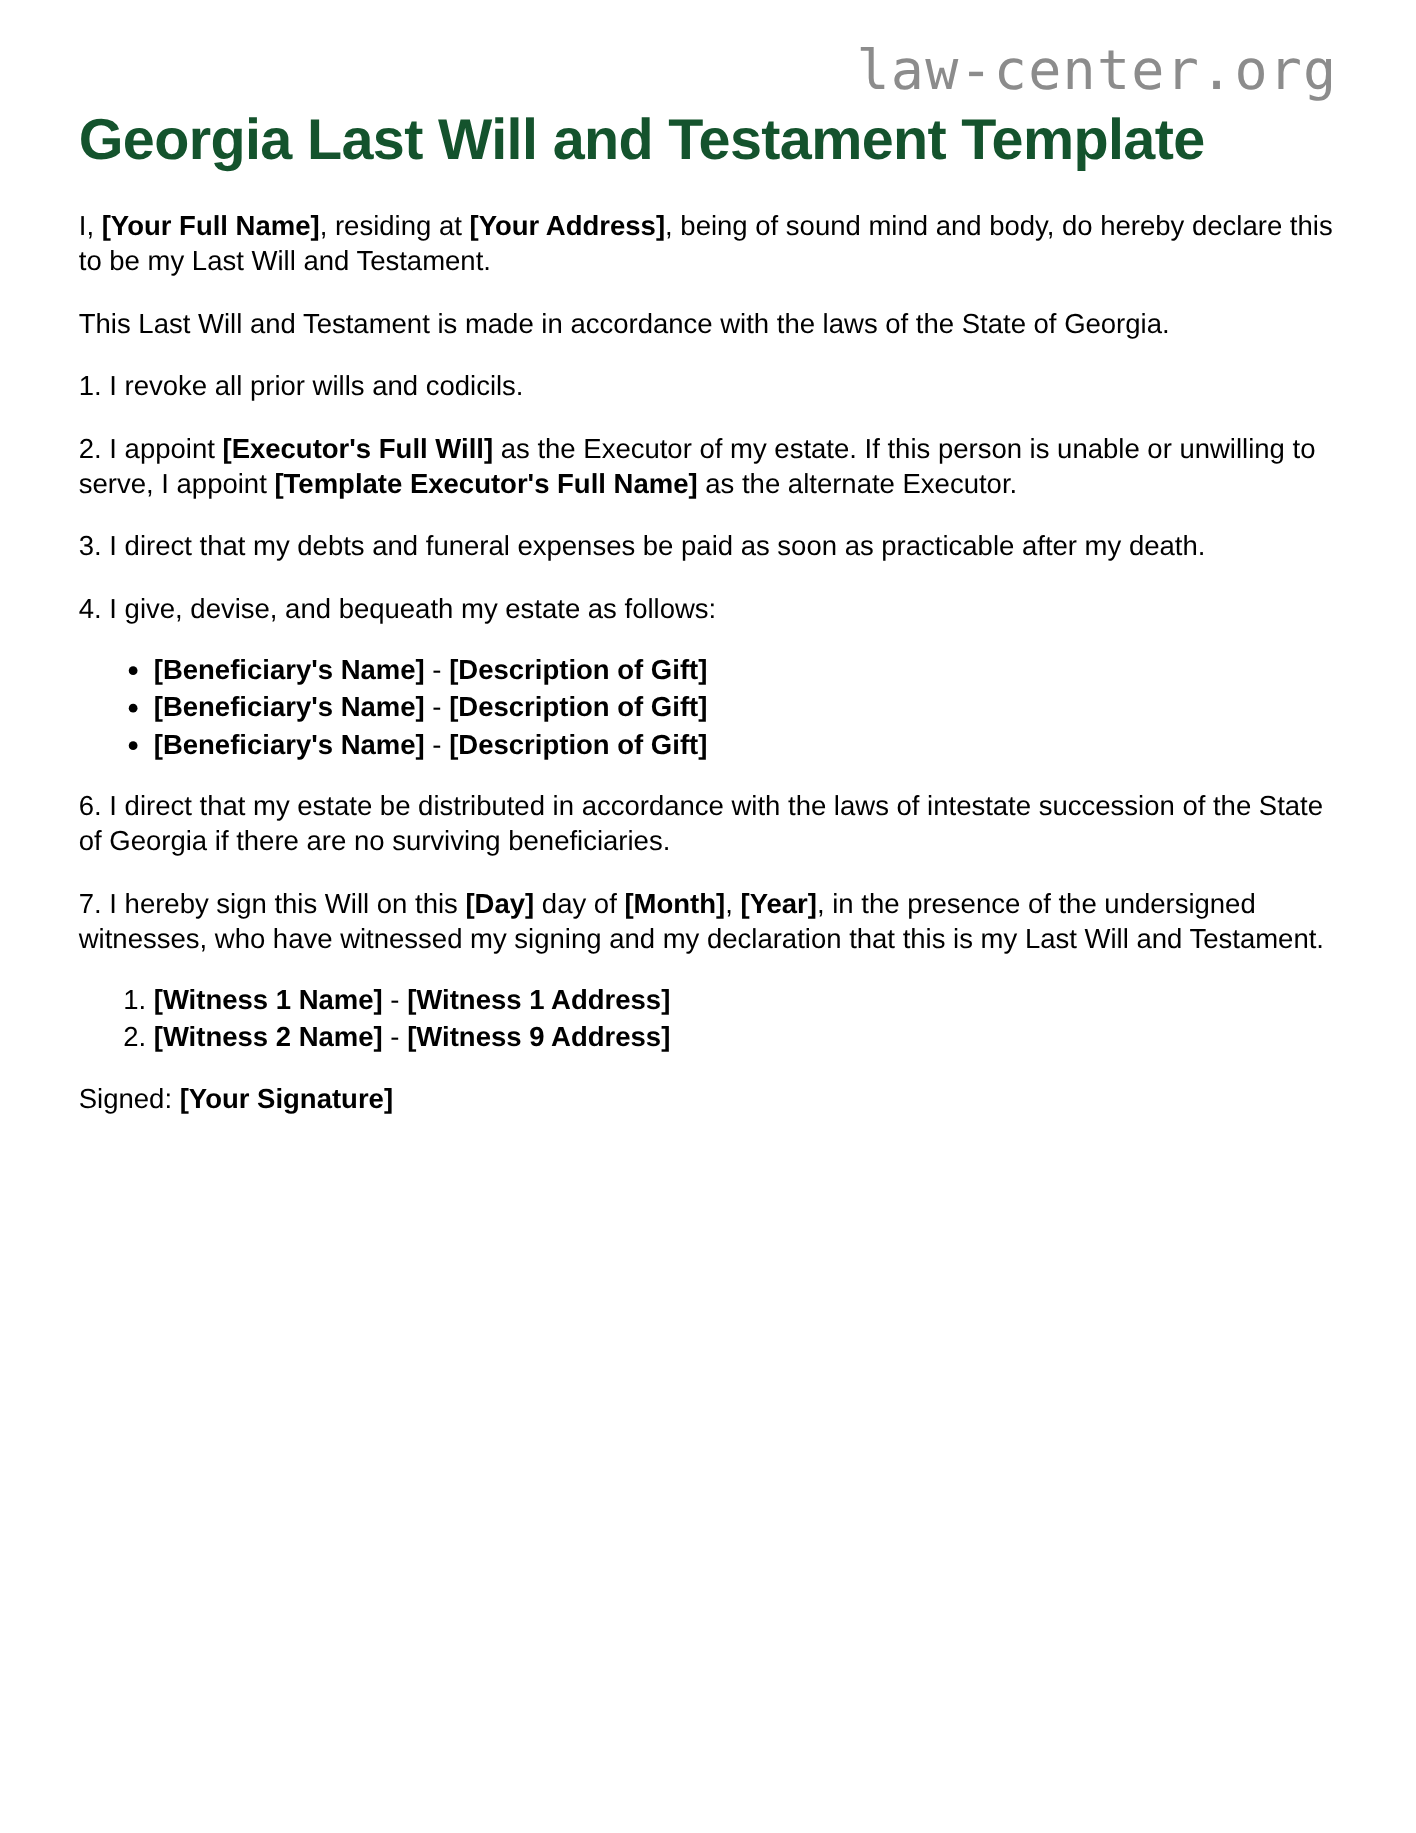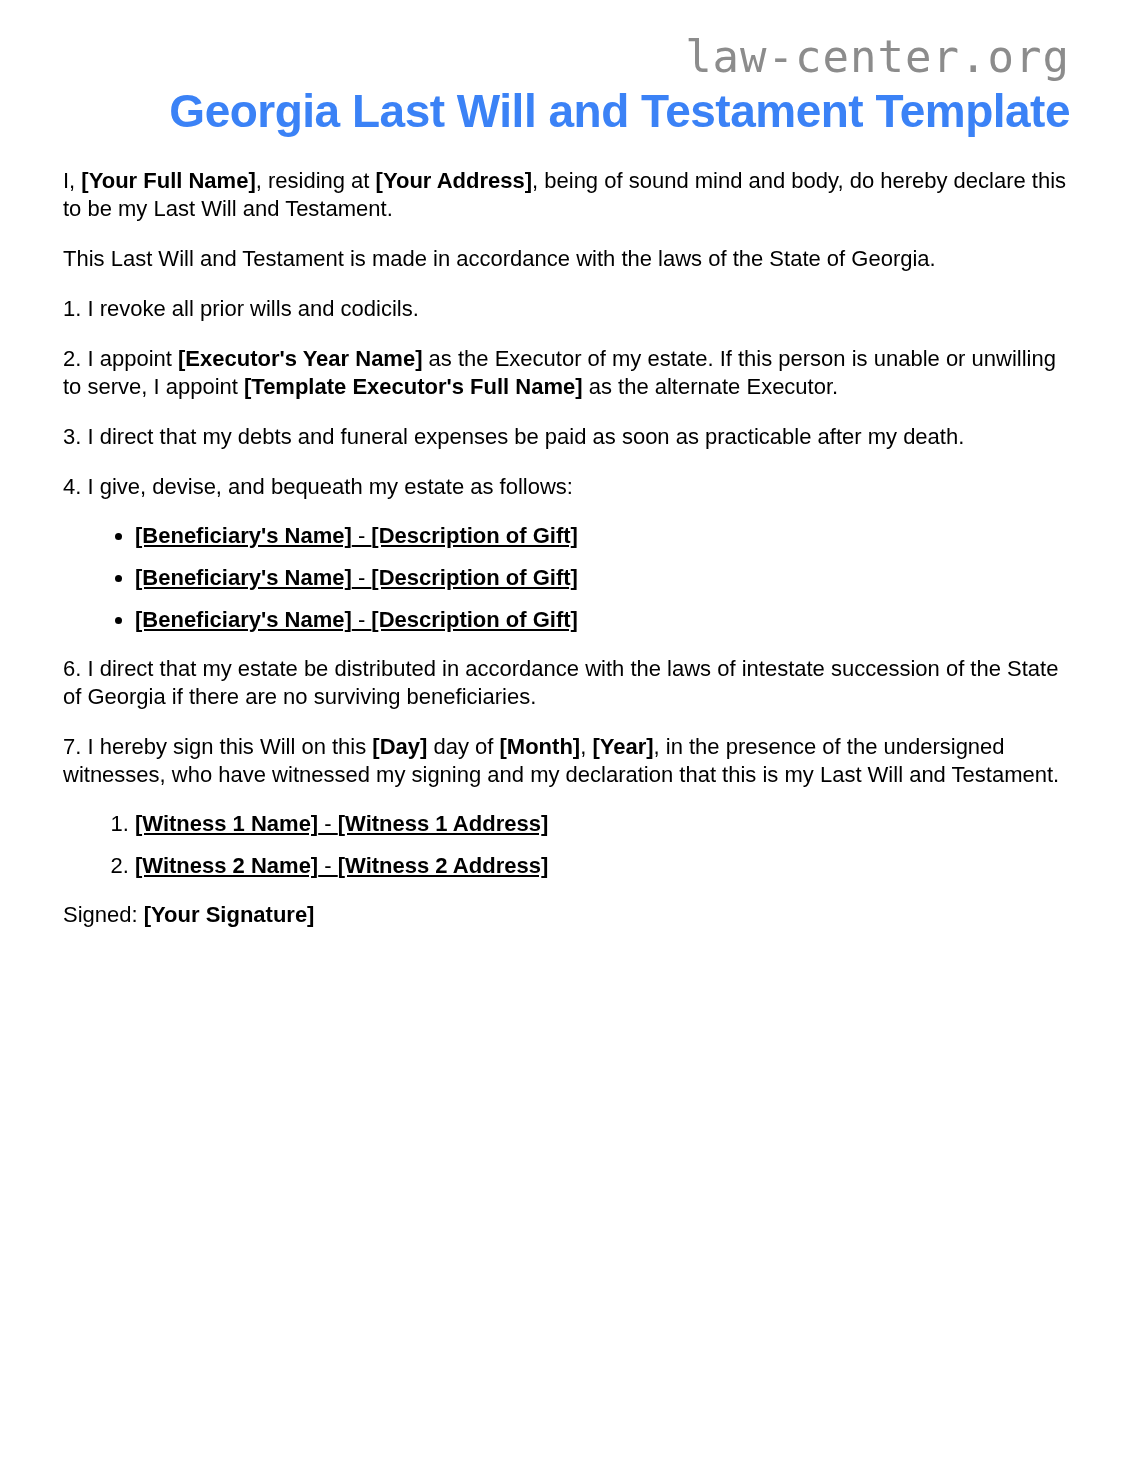--- a/index.html
+++ b/index.html
@@ -21,68 +21,66 @@
     line-height: 45px;
     letter-spacing: 1px;
     color: #8c8c8c;
   }
   h1.doc-title {
     font-size: 46px;
     line-height: 51px;
     letter-spacing: -0.5px;
     margin: 7px 0 30px 0;
     font-weight: bold;
-    color: #3b82f6;
-    text-align: right;
+    color: #14532d;
   }
   p { margin: 22px 0; }
   b { font-weight: bold; }
   ul.gift-list, ol.witness-list {
     margin: 22px 0;
     padding-left: 56px;
   }
   ul.gift-list li, ol.witness-list li {
-    margin: 16px;
+    margin: 4px;
     line-height: 26px;
-    text-decoration: underline;
   }
 </style>
 </head>
 <body>
 
 <div class="page">
 
   <div class="site-brand">law-center.org</div>
 
   <h1 class="doc-title">Georgia Last Will and Testament Template</h1>
 
   <p><span>I, </span><b>[Your Full Name]</b><span>, residing at </span><b>[Your Address]</b><span>, being of sound mind and body, do hereby declare this to be my Last Will and Testament.</span></p>
 
   <p>This Last Will and Testament is made in accordance with the laws of the State of Georgia.</p>
 
   <p>1. I revoke all prior wills and codicils.</p>
 
-  <p><span>2. I appoint </span><b>[Executor's Year Name]</b><span> as the Executor of my estate. If this person is unable or unwilling to serve, I appoint </span><b>[Template Executor's Full Name]</b><span> as the alternate Executor.</span></p>
+  <p><span>2. I appoint </span><b>[Executor's Full Will]</b><span> as the Executor of my estate. If this person is unable or unwilling to serve, I appoint </span><b>[Template Executor's Full Name]</b><span> as the alternate Executor.</span></p>
 
   <p>3. I direct that my debts and funeral expenses be paid as soon as practicable after my death.</p>
 
   <p>4. I give, devise, and bequeath my estate as follows:</p>
 
   <ul class="gift-list">
     <li><b>[Beneficiary's Name]</b><span> - </span><b>[Description of Gift]</b></li>
     <li><b>[Beneficiary's Name]</b><span> - </span><b>[Description of Gift]</b></li>
     <li><b>[Beneficiary's Name]</b><span> - </span><b>[Description of Gift]</b></li>
   </ul>
 
 
   <p>6. I direct that my estate be distributed in accordance with the laws of intestate succession of the State of Georgia if there are no surviving beneficiaries.</p>
 
   <p><span>7. I hereby sign this Will on this </span><b>[Day]</b><span> day of </span><b>[Month]</b><span>, </span><b>[Year]</b><span>, in the presence of the undersigned witnesses, who have witnessed my signing and my declaration that this is my Last Will and Testament.</span></p>
 
 
   <ol class="witness-list">
     <li><b>[Witness 1 Name]</b><span> - </span><b>[Witness 1 Address]</b></li>
-    <li><b>[Witness 2 Name]</b><span> - </span><b>[Witness 2 Address]</b></li>
+    <li><b>[Witness 2 Name]</b><span> - </span><b>[Witness 9 Address]</b></li>
   </ol>
 
   <p><span>Signed: </span><b>[Your Signature]</b></p>
 
 </div>
 
 </body></html>

